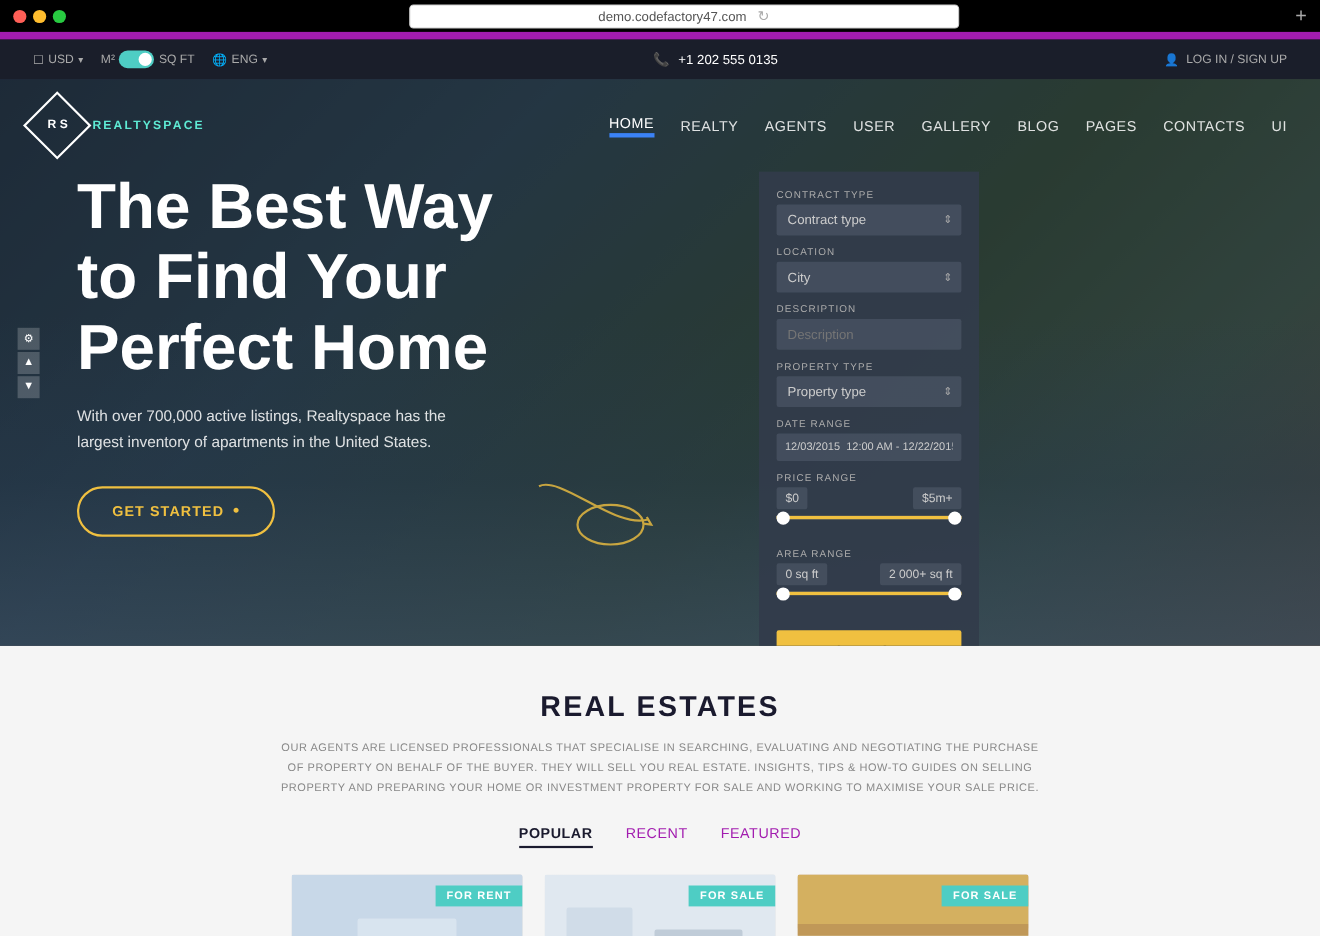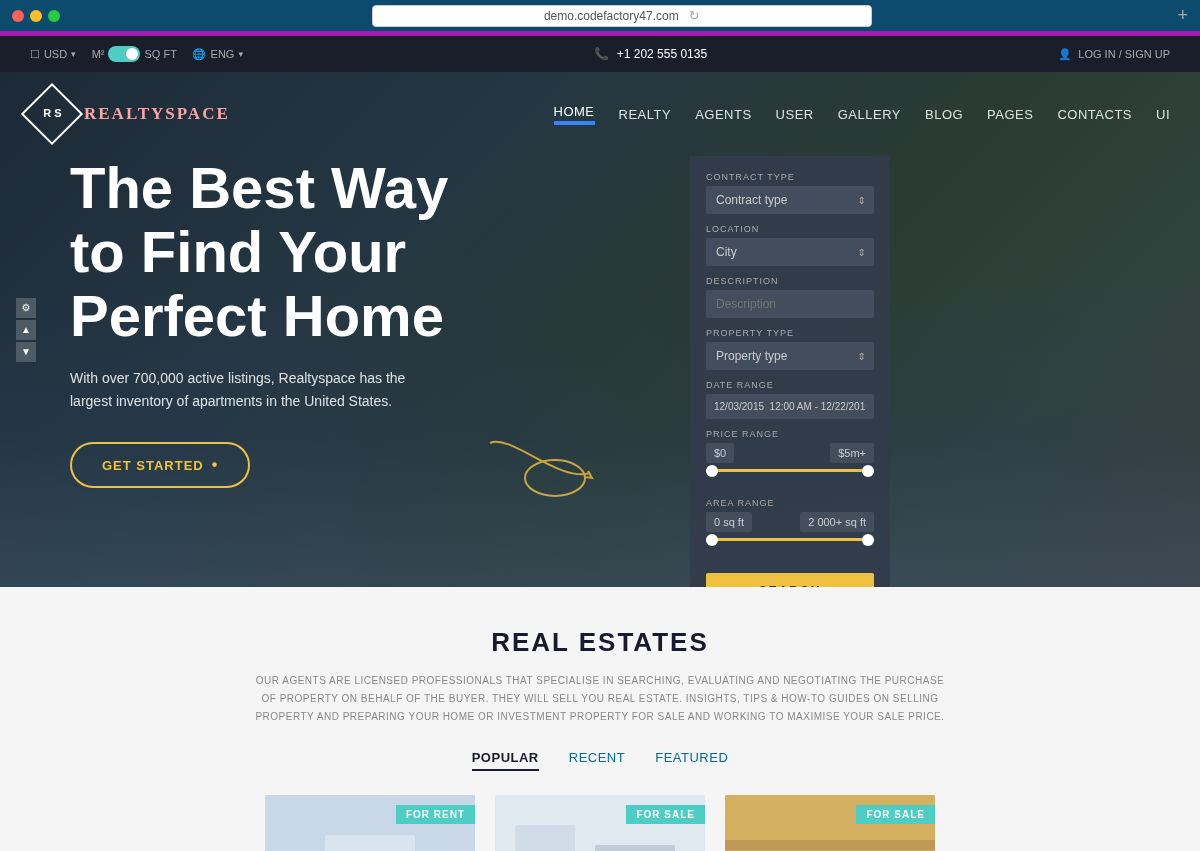--- a/index.html
+++ b/index.html
@@ -1,25 +1,25 @@
 <!DOCTYPE html>
 <html><head>
   <meta charset="utf-8">
   <style>
     * { margin: 0; padding: 0; box-sizing: border-box; }
     body { font-family: 'Arial', sans-serif; background: #1a1a2e; width: 1200px; height: 851px; overflow: hidden; }
 
     
     .browser-chrome {
-      background: #0c4a6e;
+      background: #000000;
       height: 36px;
       display: flex;
       align-items: center;
       padding: 0 12px;
-      border-bottom: 5px solid #a21caf;
+      border-bottom: 7px solid #a21caf;
     }
     .browser-dots { display: flex; gap: 6px; margin-right: 16px; }
     .dot { width: 12px; height: 12px; border-radius: 50%; }
     .dot-red { background: #ff5f57; }
     .dot-yellow { background: #ffbd2e; }
     .dot-green { background: #28ca41; }
     .address-bar {
       flex: 1;
       background: white;
       border-radius: 4px;
@@ -94,21 +94,21 @@
     .logo-diamond {
       width: 44px; height: 44px;
       border: 2px solid white;
       transform: rotate(45deg);
       display: flex; align-items: center; justify-content: center;
     }
     .logo-diamond-inner {
       transform: rotate(-45deg);
       color: white; font-size: 11px; font-weight: bold; text-align: center; line-height: 1.2;
     }
-    .logo-text { color: #fca5a5; font-size: 17px; font-weight: 600; letter-spacing: 2px; font-family: Liberation Serif, serif; }
+    .logo-text { color: #5eead4; font-size: 11px; font-weight: 600; letter-spacing: 2px; }
     .nav-links { display: flex; gap: 24px; align-items: center; }
     .nav-link { color: rgba(255,255,255,0.85); font-size: 13px; text-decoration: none; cursor: pointer; letter-spacing: 0.5px; }
     .nav-link.active { color: white; border-bottom: 4px solid #3b82f6; padding-bottom: 2px; }
 
     
     .scroll-controls {
       position: absolute;
       left: 16px;
       top: 50%;
       transform: translateY(-50%);
@@ -279,21 +279,21 @@
       color: #888;
       letter-spacing: 0.5px;
       line-height: 1.8;
       max-width: 700px;
       margin: 0 auto 24px;
       text-transform: uppercase;
     }
     .tabs { display: flex; justify-content: center; gap: 30px; margin-bottom: 24px; }
     .tab {
       font-size: 13px;
-      color: #0369a1;
+      color: #a21caf;
       cursor: pointer;
       padding-bottom: 4px;
       letter-spacing: 0.5px;
       text-transform: uppercase;
     }
     .tab.active {
       color: #1a1a2e;
       border-bottom: 2px solid #1a1a2e;
       font-weight: 600;
     }

